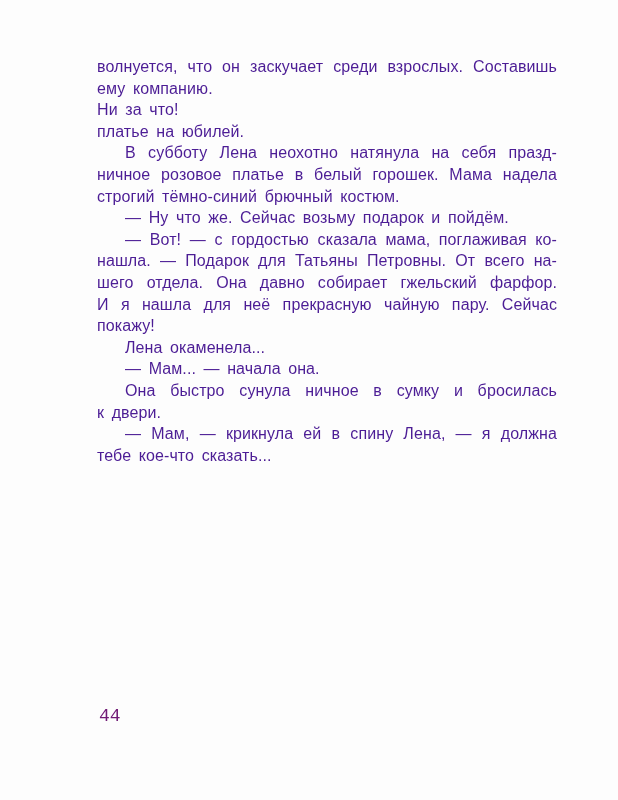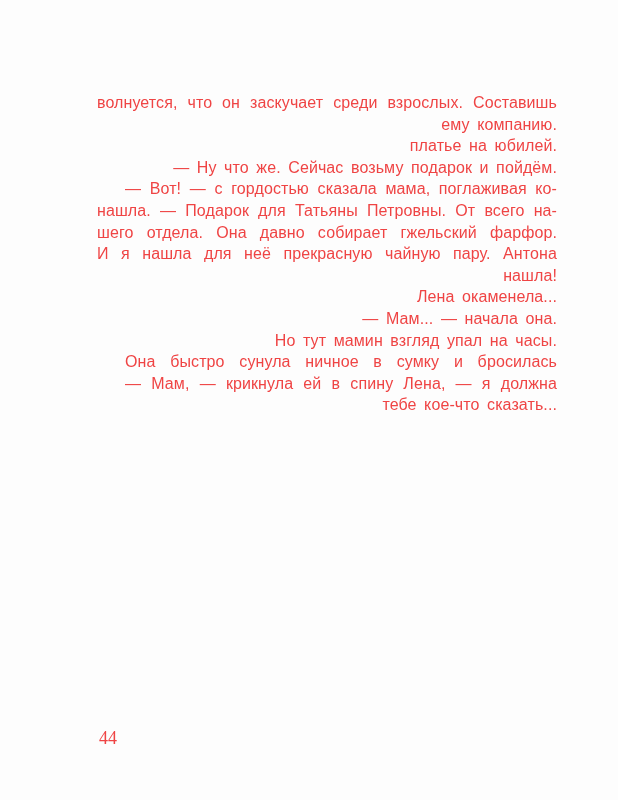--- a/index.html
+++ b/index.html
@@ -11,87 +11,91 @@
     position: relative;
     width: 618px;
     height: 800px;
     background: #fdfdfd;
     overflow: hidden;
     font-family: "Liberation Sans", sans-serif;
   }
   .text-block {
     position: absolute;
     left: 97px;
-    top: 92px;
+    top: 56px;
     width: 460px;
-    color: #ef4444;
+    color: #4c1d95;
     font-size: 16px;
     line-height: 21.6px;
     letter-spacing: 0.1px;
   }
   .para { margin: 0; padding: 0; }
   .line {
     display: block;
     min-height: 21.6px;
   }
   .line.justify {
     text-align: justify;
     text-align-last: justify;
   }
   .line.no-justify {
-    text-align: right;
+    text-align: left;
     word-spacing: 3px;
   }
   .line.indent {
     text-indent: 28px;
   }
   .page-number {
     position: absolute;
     left: 99px;
-    top: 728px;
-    font-family: Liberation Serif, serif;
+    top: 706px;
+    font-family: Liberation Mono, monospace;
     font-size: 18px;
-    color: #ef4444;
+    color: #701a75;
   }
 </style>
 </head>
 <body>
 
 <div class="page">
   <div class="text-block" id="text-block">
       <div class="para">
         <span class="line justify">волнуется, что он заскучает среди взрослых. Составишь</span>
         <span class="line no-justify">ему компанию.</span>
       </div>
       <div class="para">
+        <span class="line no-justify">Ни за что!</span>
       </div>
       <div class="para">
         <span class="line no-justify">платье на юбилей.</span>
+      </div>
+      <div class="para">
+        <span class="line justify indent">В субботу Лена неохотно натянула на себя празд-</span>
+        <span class="line justify">ничное розовое платье в белый горошек. Мама надела</span>
+        <span class="line no-justify">строгий тёмно-синий брючный костюм.</span>
       </div>
       <div class="para">
         <span class="line no-justify indent">— Ну что же. Сейчас возьму подарок и пойдём.</span>
       </div>
       <div class="para">
         <span class="line justify indent">— Вот! — с гордостью сказала мама, поглаживая ко-</span>
         <span class="line justify">нашла. — Подарок для Татьяны Петровны. От всего на-</span>
         <span class="line justify">шего отдела. Она давно собирает гжельский фарфор.</span>
-        <span class="line justify">И я нашла для неё прекрасную чайную пару. Антона</span>
-        <span class="line no-justify">нашла!</span>
+        <span class="line justify">И я нашла для неё прекрасную чайную пару. Сейчас</span>
+        <span class="line no-justify">покажу!</span>
       </div>
       <div class="para">
         <span class="line no-justify indent">Лена окаменела...</span>
       </div>
       <div class="para">
         <span class="line no-justify indent">— Мам... — начала она.</span>
       </div>
       <div class="para">
-        <span class="line no-justify indent">Но тут мамин взгляд упал на часы.</span>
-      </div>
-      <div class="para">
         <span class="line justify indent">Она быстро сунула ничное в сумку и бросилась</span>
+        <span class="line no-justify">к двери.</span>
       </div>
       <div class="para">
         <span class="line justify indent">— Мам, — крикнула ей в спину Лена, — я должна</span>
         <span class="line no-justify">тебе кое-что сказать...</span>
       </div>
     </div>
   <div class="page-number">44</div>
 </div>
 
 </body></html>

